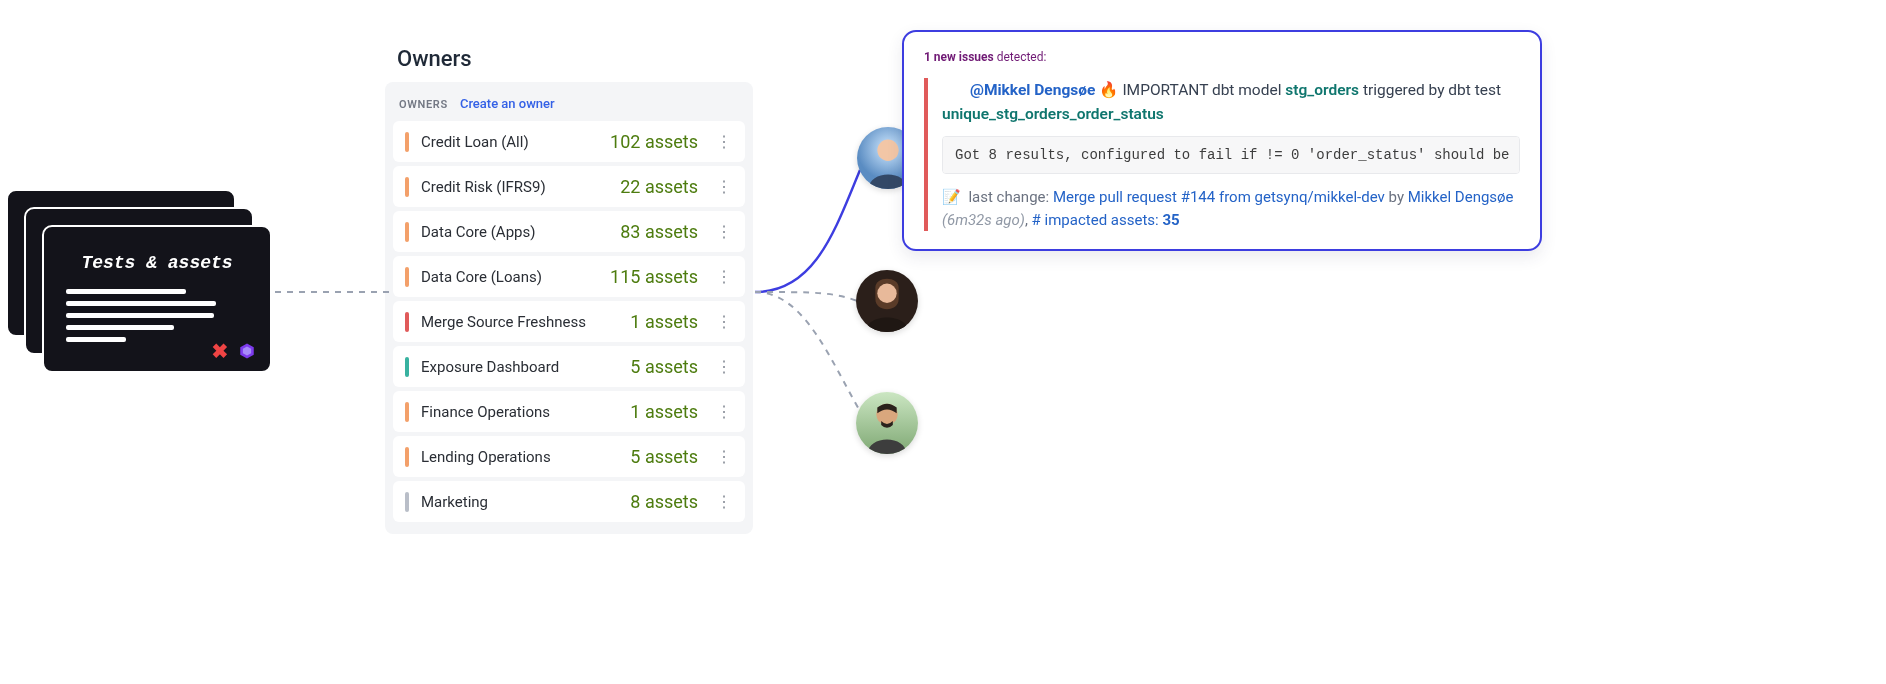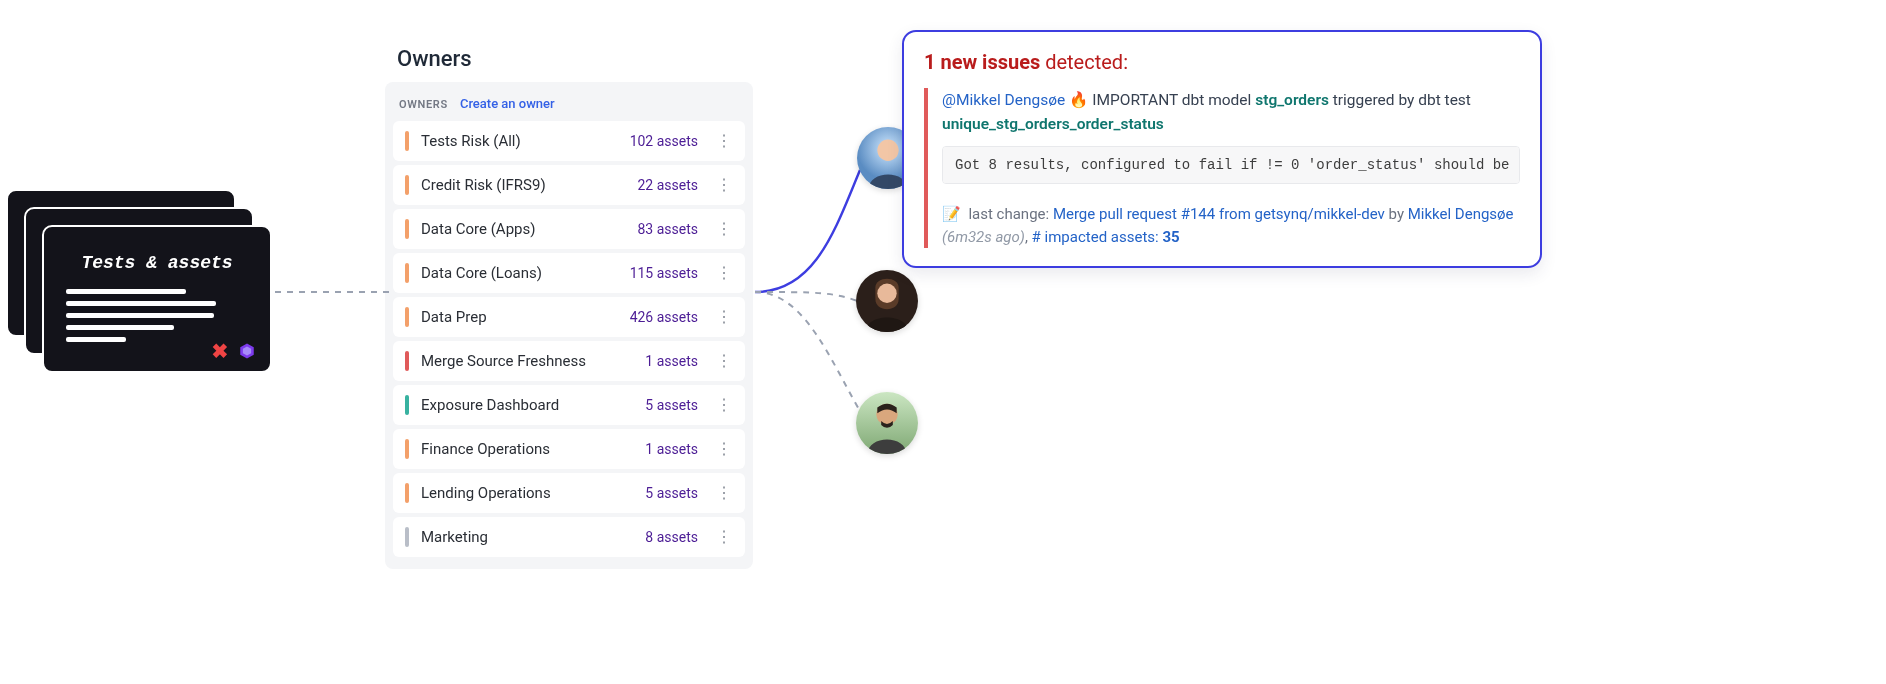--- a/index.html
+++ b/index.html
@@ -85,21 +85,21 @@
     margin-bottom: 4px;
   }
   .owner-bar {
     width:4px; height:20px; border-radius:2px; margin-right:12px;
     background:#f3a06a;
   }
   .owner-bar.red  { background:#e05a5a; }
   .owner-bar.teal { background:#38b2a0; }
   .owner-bar.grey { background:#b9bec8; }
   .owner-name-label { flex:1; color:#2a2e35; font-size:15px; }
-  .owner-asset-count { color:#4c1d95; font-size:14px; margin-right:14px; white-space:nowrap; }
+  .owner-asset-count { color:#4d7c0f; font-size:18px; margin-right:14px; white-space:nowrap; }
   .owner-kebab { color:#8a8f99; font-size:16px; line-height:12px; padding:0 4px; cursor:pointer; letter-spacing:-1px;}
   .owner-kebab::before { content:"⋮"; }
 
   
   .connector {
     position:absolute;
     left:275px; top:120px;
     width:660px; height:360px;
     pointer-events:none;
   }
@@ -120,45 +120,45 @@
   .notif {
     position:absolute;
     left: 902px; top: 30px;
     width: 640px;
     border: 2.5px solid #3d3de0;
     border-radius: 14px;
     padding: 18px 20px 18px 20px;
     background:#fff;
     box-shadow: 0 6px 16px rgba(50,50,93,.10);
   }
-  .notif-head { font-size:20px; color:#b91c1c; }
+  .notif-head { font-size:12px; color:#701a75; }
   .notif-head strong { font-weight:700; }
   .notif-body {
     margin-top: 14px;
     border-left: 4px solid #e05a5a;
     padding-left: 14px;
   }
   .notif-line1 { font-size:15.5px; color:#374151; line-height:1.55; }
-  .mention { color:#2463c7; font-weight:400; }
+  .mention { color:#2463c7; font-weight:700;margin-left:28px; }
   .link    { color:#0f766e; font-weight:600; }
   .link2   { color:#2463c7; }
   .code-block {
     margin-top: 10px;
     background:#f7f7f8;
     border:1px solid #e8e9ec;
     border-radius:4px;
     padding:10px 12px;
     font-family: "SFMono-Regular", Consolas, "Liberation Mono", Menlo, monospace;
     font-size: 14px;
     color:#3d3d3d;
     white-space: pre;
     overflow-x:auto;
   }
   .notif-meta {
-    margin-top: 19px;
+    margin-top: 12px;
     font-size: 15px; color:#6b7280; line-height:1.5;
   }
   .notif-meta .emoji { margin-right:4px; }
   .notif-meta .time { color:#9199a6; font-style: italic; }
   .notif-meta strong { color:#2463c7; font-weight:700; }
 </style>
 </head>
 <body>
 
 <div class="card-stage">
@@ -187,46 +187,40 @@
 
 <div class="owners-title">Owners</div>
 <div class="owners-panel">
   <div class="owners-header">
     <span class="owners-header-label">OWNERS</span>
     <span class="owners-header-link">Create an owner</span>
   </div>
   <div id="owners-list">
       <div class="owner-row">
         <div class="owner-bar "></div>
-        <div class="owner-name-label">Tests Risk (All)</div>
+        <div class="owner-name-label">Credit Loan (All)</div>
         <div class="owner-asset-count">102 assets</div>
         <div class="owner-kebab"></div>
       </div>
       <div class="owner-row">
         <div class="owner-bar "></div>
         <div class="owner-name-label">Credit Risk (IFRS9)</div>
         <div class="owner-asset-count">22 assets</div>
         <div class="owner-kebab"></div>
       </div>
       <div class="owner-row">
         <div class="owner-bar "></div>
         <div class="owner-name-label">Data Core (Apps)</div>
         <div class="owner-asset-count">83 assets</div>
         <div class="owner-kebab"></div>
       </div>
       <div class="owner-row">
         <div class="owner-bar "></div>
         <div class="owner-name-label">Data Core (Loans)</div>
         <div class="owner-asset-count">115 assets</div>
-        <div class="owner-kebab"></div>
-      </div>
-      <div class="owner-row">
-        <div class="owner-bar "></div>
-        <div class="owner-name-label">Data Prep</div>
-        <div class="owner-asset-count">426 assets</div>
         <div class="owner-kebab"></div>
       </div>
       <div class="owner-row">
         <div class="owner-bar red"></div>
         <div class="owner-name-label">Merge Source Freshness</div>
         <div class="owner-asset-count">1 assets</div>
         <div class="owner-kebab"></div>
       </div>
       <div class="owner-row">
         <div class="owner-bar teal"></div>

